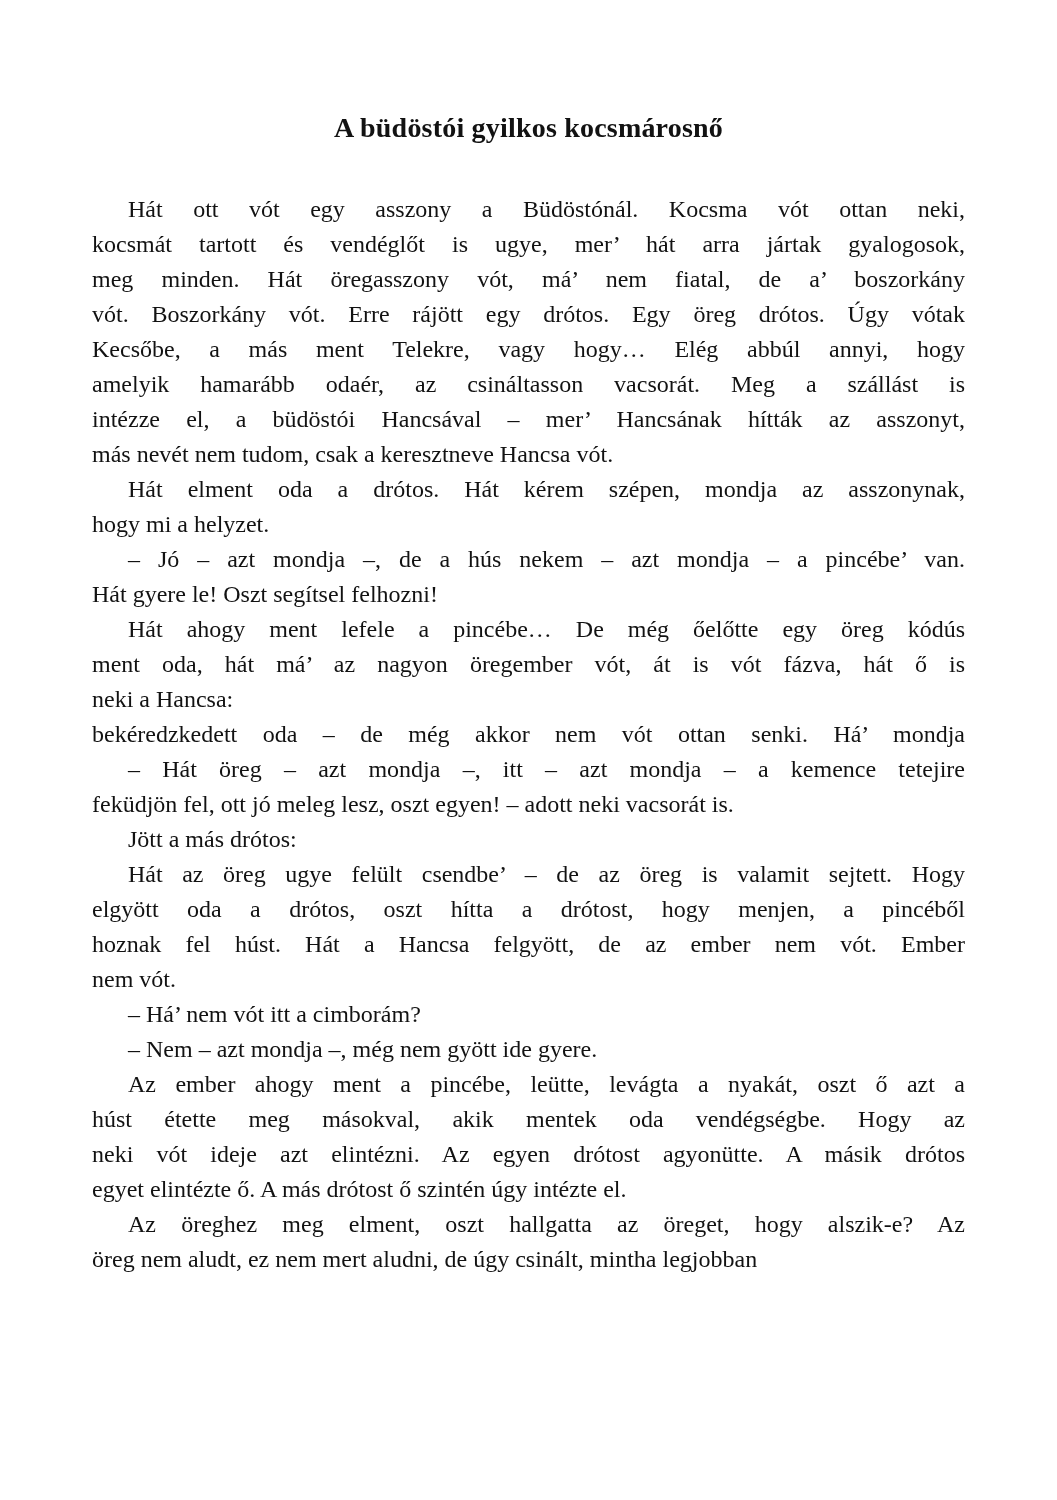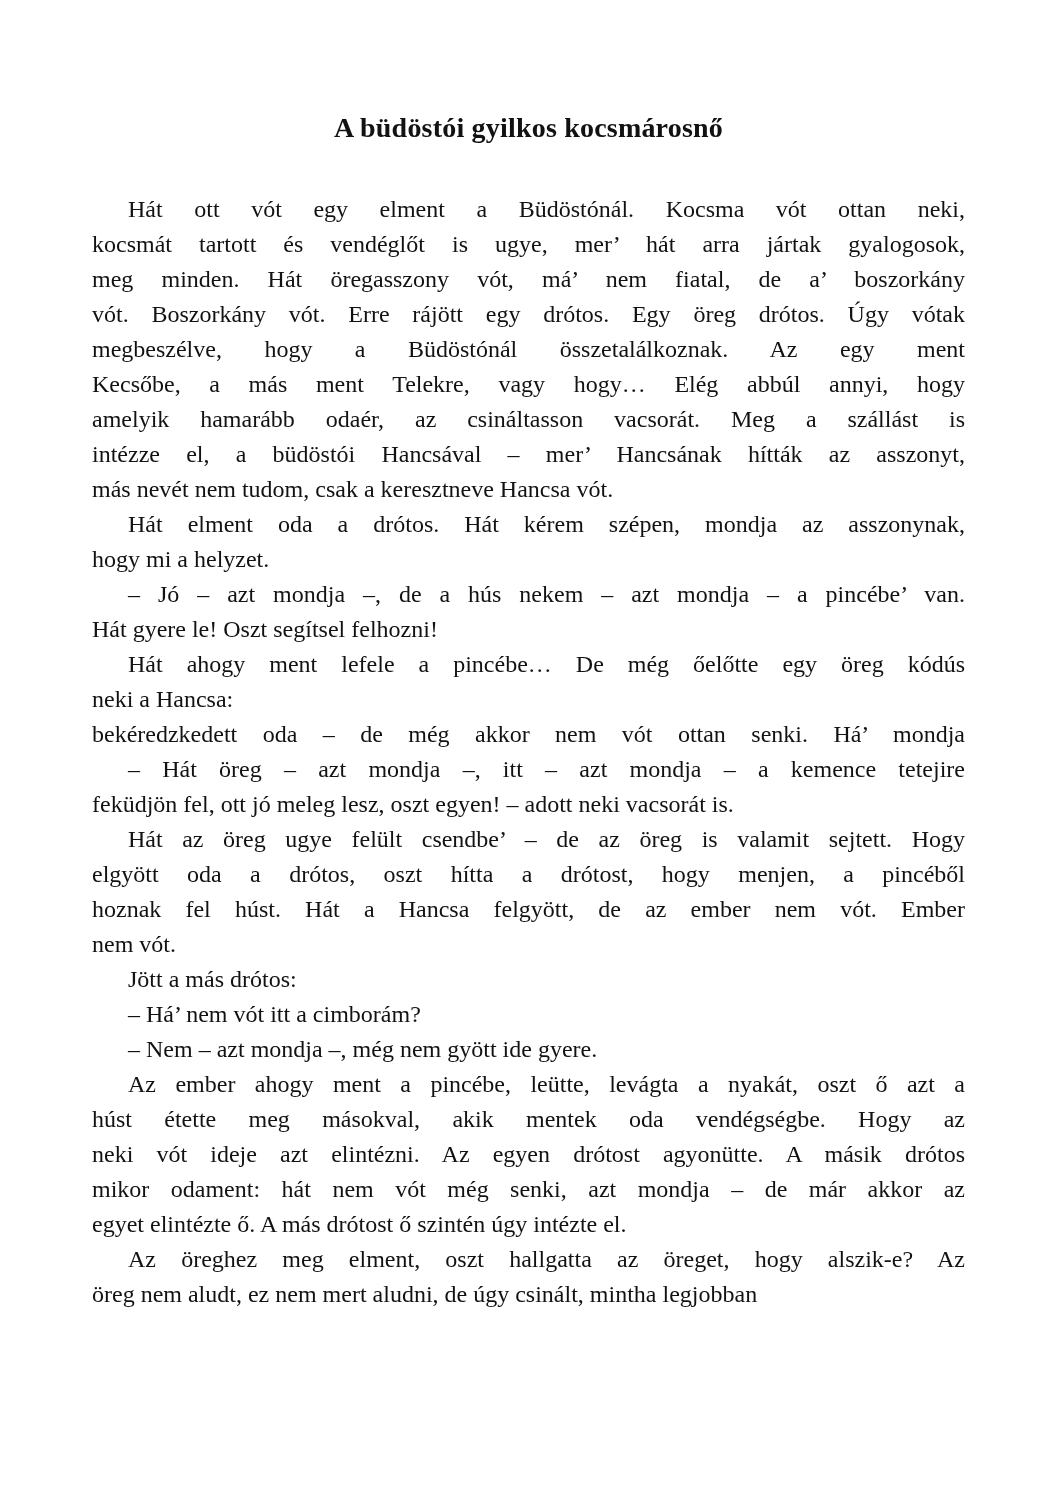--- a/index.html
+++ b/index.html
@@ -42,67 +42,66 @@
     text-indent: 36px;
   }
 </style>
 </head>
 <body>
 
 <div class="page">
   <div class="title">A büdöstói gyilkos kocsmárosnő</div>
   <div class="text-block">
       <div class="paragraph">
-        <div class="line first">Hát ott vót egy elment a Büdöstónál. Kocsma vót ottan neki,</div>
+        <div class="line first">Hát ott vót egy asszony a Büdöstónál. Kocsma vót ottan neki,</div>
         <div class="line">kocsmát tartott és vendéglőt is ugye, mer’ hát arra jártak gyalogosok,</div>
         <div class="line">meg minden. Hát öregasszony vót, má’ nem fiatal, de a’ boszorkány</div>
         <div class="line">vót. Boszorkány vót. Erre rájött egy drótos. Egy öreg drótos. Úgy vótak</div>
-        <div class="line">megbeszélve, hogy a Büdöstónál összetalálkoznak. Az egy ment</div>
         <div class="line">Kecsőbe, a más ment Telekre, vagy hogy… Elég abbúl annyi, hogy</div>
         <div class="line">amelyik hamarább odaér, az csináltasson vacsorát. Meg a szállást is</div>
         <div class="line">intézze el, a büdöstói Hancsával – mer’ Hancsának hítták az asszonyt,</div>
         <div class="line last">más nevét nem tudom, csak a keresztneve Hancsa vót.</div>
       </div>
       <div class="paragraph">
         <div class="line first">Hát elment oda a drótos. Hát kérem szépen, mondja az asszonynak,</div>
         <div class="line last">hogy mi a helyzet.</div>
       </div>
       <div class="paragraph">
         <div class="line first">– Jó – azt mondja –, de a hús nekem – azt mondja – a pincébe’ van.</div>
         <div class="line last">Hát gyere le! Oszt segítsel felhozni!</div>
       </div>
       <div class="paragraph">
         <div class="line first">Hát ahogy ment lefele a pincébe… De még őelőtte egy öreg kódús</div>
+        <div class="line">ment oda, hát má’ az nagyon öregember vót, át is vót fázva, hát ő is</div>
         <div class="line last">neki a Hancsa:</div>
         <div class="line">bekéredzkedett oda – de még akkor nem vót ottan senki. Há’ mondja</div>
       </div>
       <div class="paragraph">
         <div class="line first">– Hát öreg – azt mondja –, itt – azt mondja – a kemence tetejire</div>
         <div class="line last">feküdjön fel, ott jó meleg lesz, oszt egyen! – adott neki vacsorát is.</div>
       </div>
       <div class="paragraph">
+        <div class="line first last">Jött a más drótos:</div>
+      </div>
+      <div class="paragraph">
         <div class="line first">Hát az öreg ugye felült csendbe’ – de az öreg is valamit sejtett. Hogy</div>
         <div class="line">elgyött oda a drótos, oszt hítta a drótost, hogy menjen, a pincéből</div>
         <div class="line">hoznak fel húst. Hát a Hancsa felgyött, de az ember nem vót. Ember</div>
         <div class="line last">nem vót.</div>
-      </div>
-      <div class="paragraph">
-        <div class="line first last">Jött a más drótos:</div>
       </div>
       <div class="paragraph">
         <div class="line first last">– Há’ nem vót itt a cimborám?</div>
       </div>
       <div class="paragraph">
         <div class="line first last">– Nem – azt mondja –, még nem gyött ide gyere.</div>
       </div>
       <div class="paragraph">
         <div class="line first">Az ember ahogy ment a pincébe, leütte, levágta a nyakát, oszt ő azt a</div>
         <div class="line">húst étette meg másokval, akik mentek oda vendégségbe. Hogy az</div>
         <div class="line">neki vót ideje azt elintézni. Az egyen drótost agyonütte. A másik drótos</div>
-        <div class="line">mikor odament: hát nem vót még senki, azt mondja – de már akkor az</div>
         <div class="line last">egyet elintézte ő. A más drótost ő szintén úgy intézte el.</div>
       </div>
       <div class="paragraph">
         <div class="line first">Az öreghez meg elment, oszt hallgatta az öreget, hogy alszik-e? Az</div>
         <div class="line last">öreg nem aludt, ez nem mert aludni, de úgy csinált, mintha legjobban</div>
       </div>
     </div>
 </div>
 
 </body></html>

